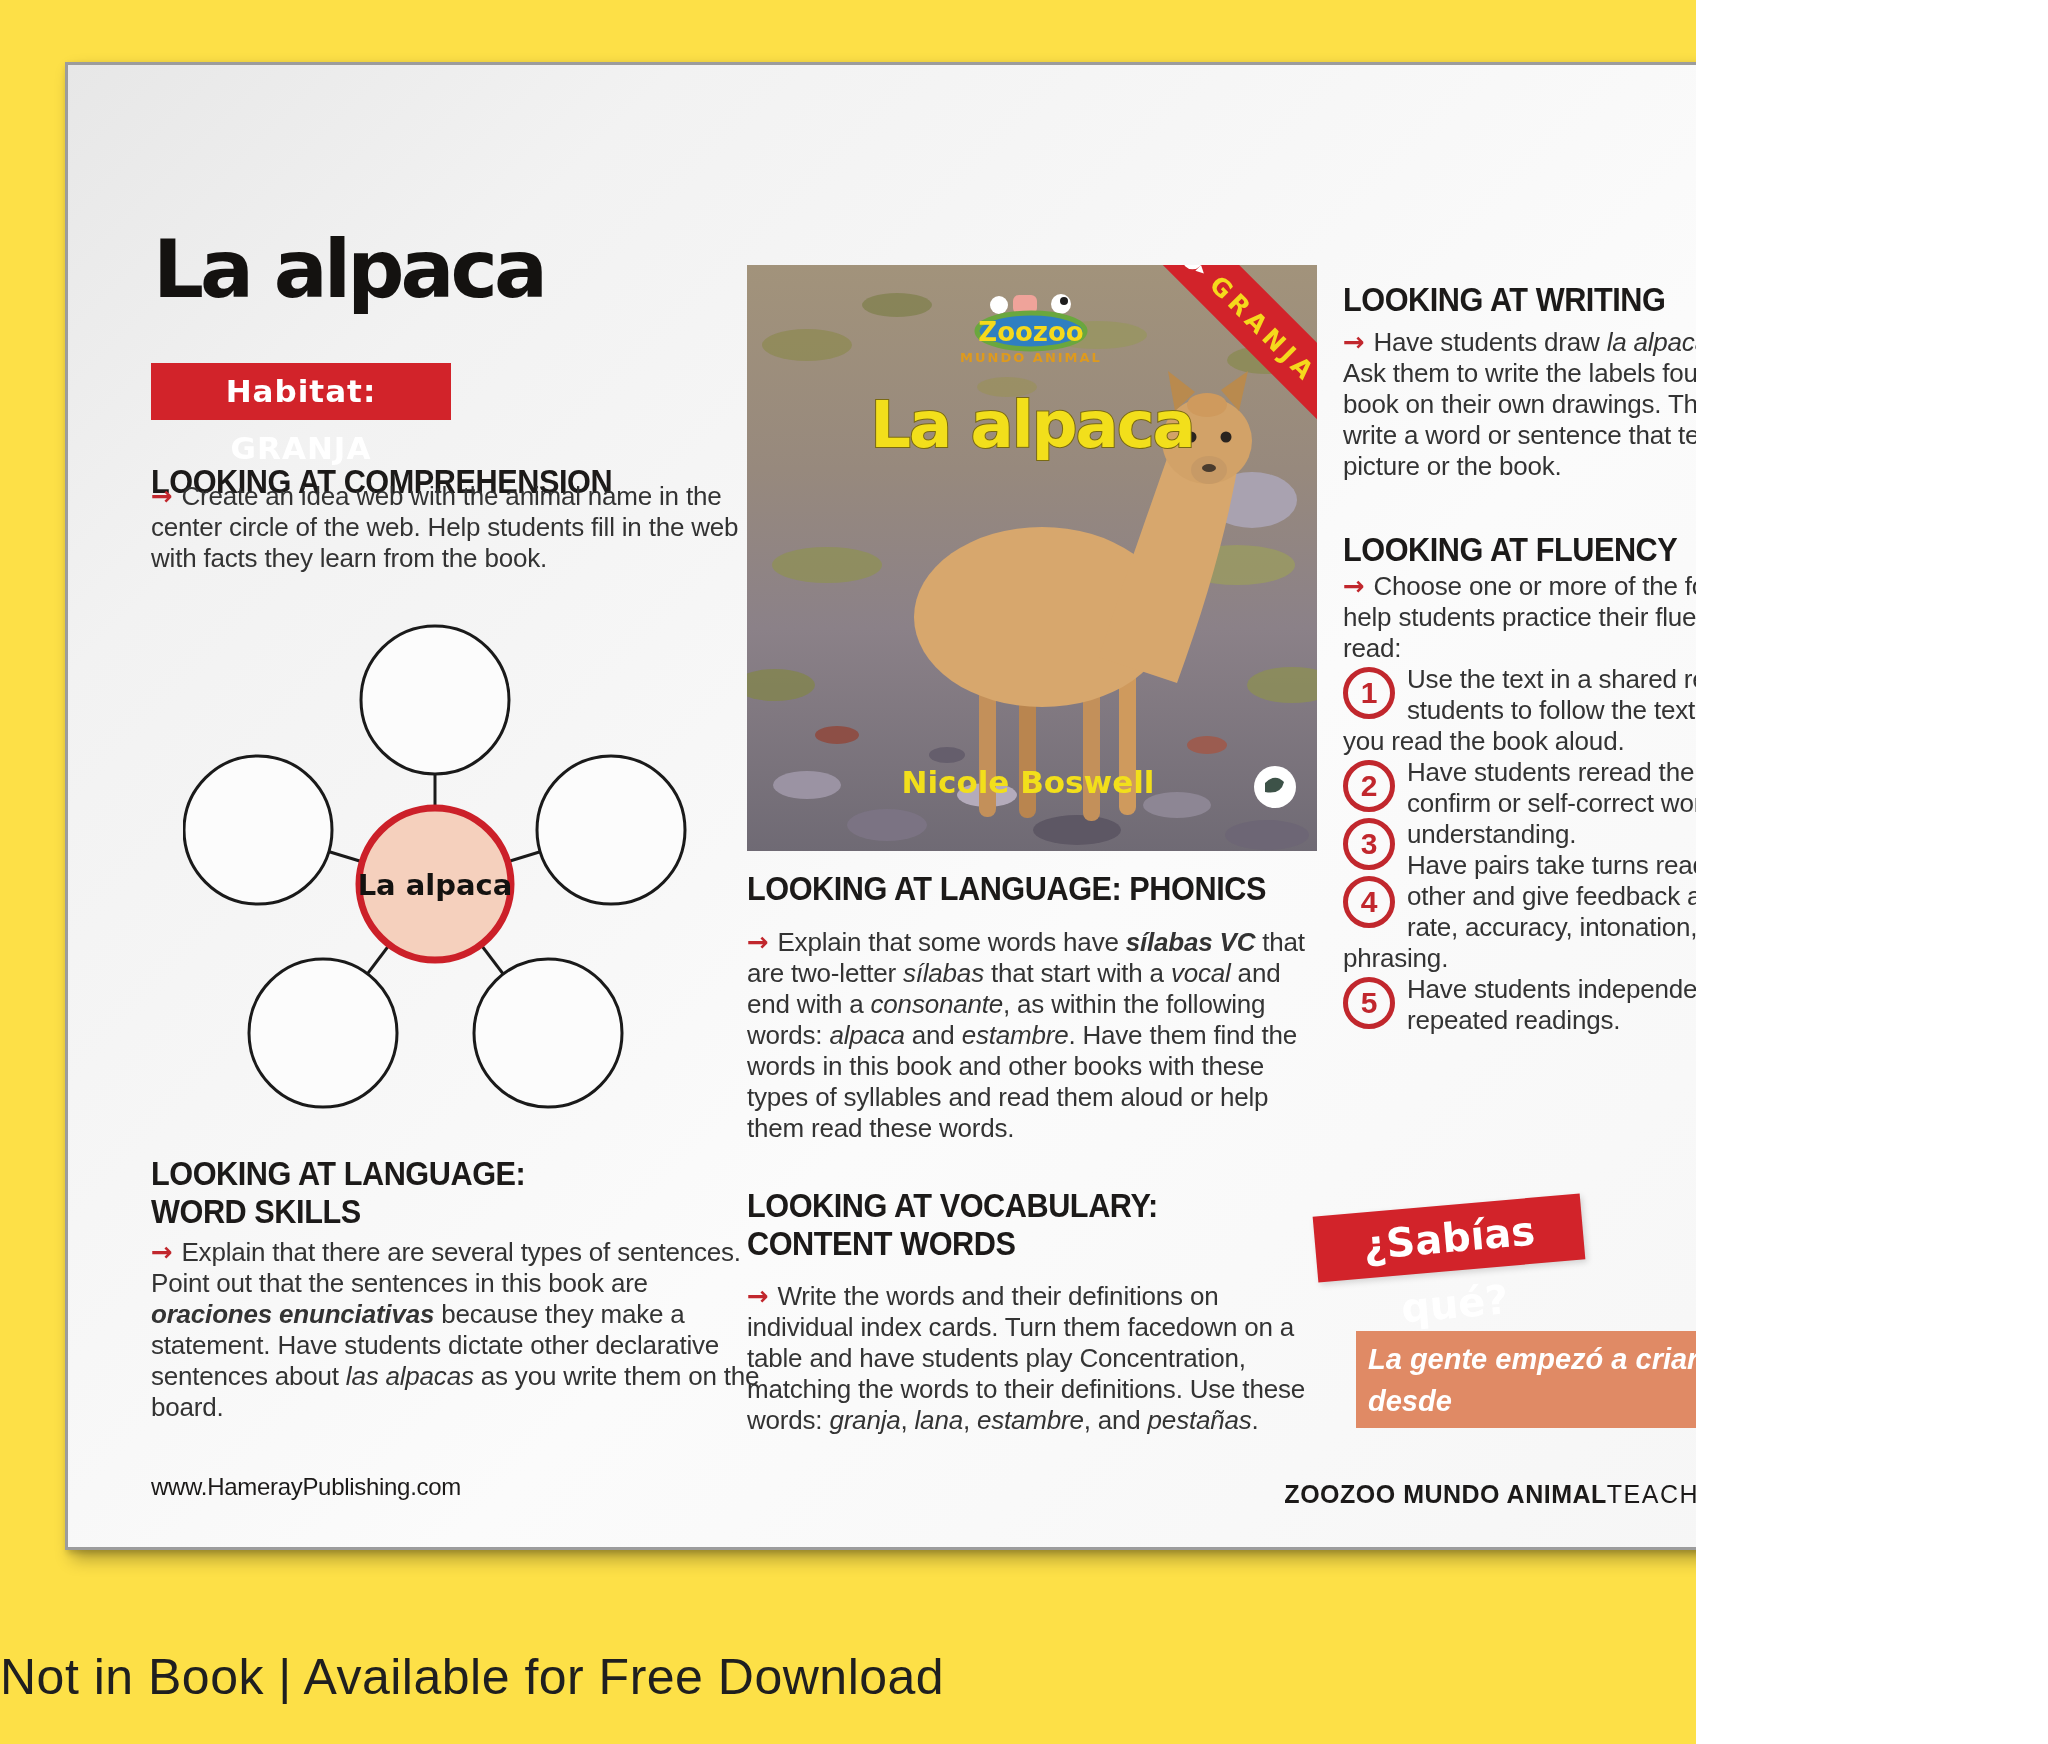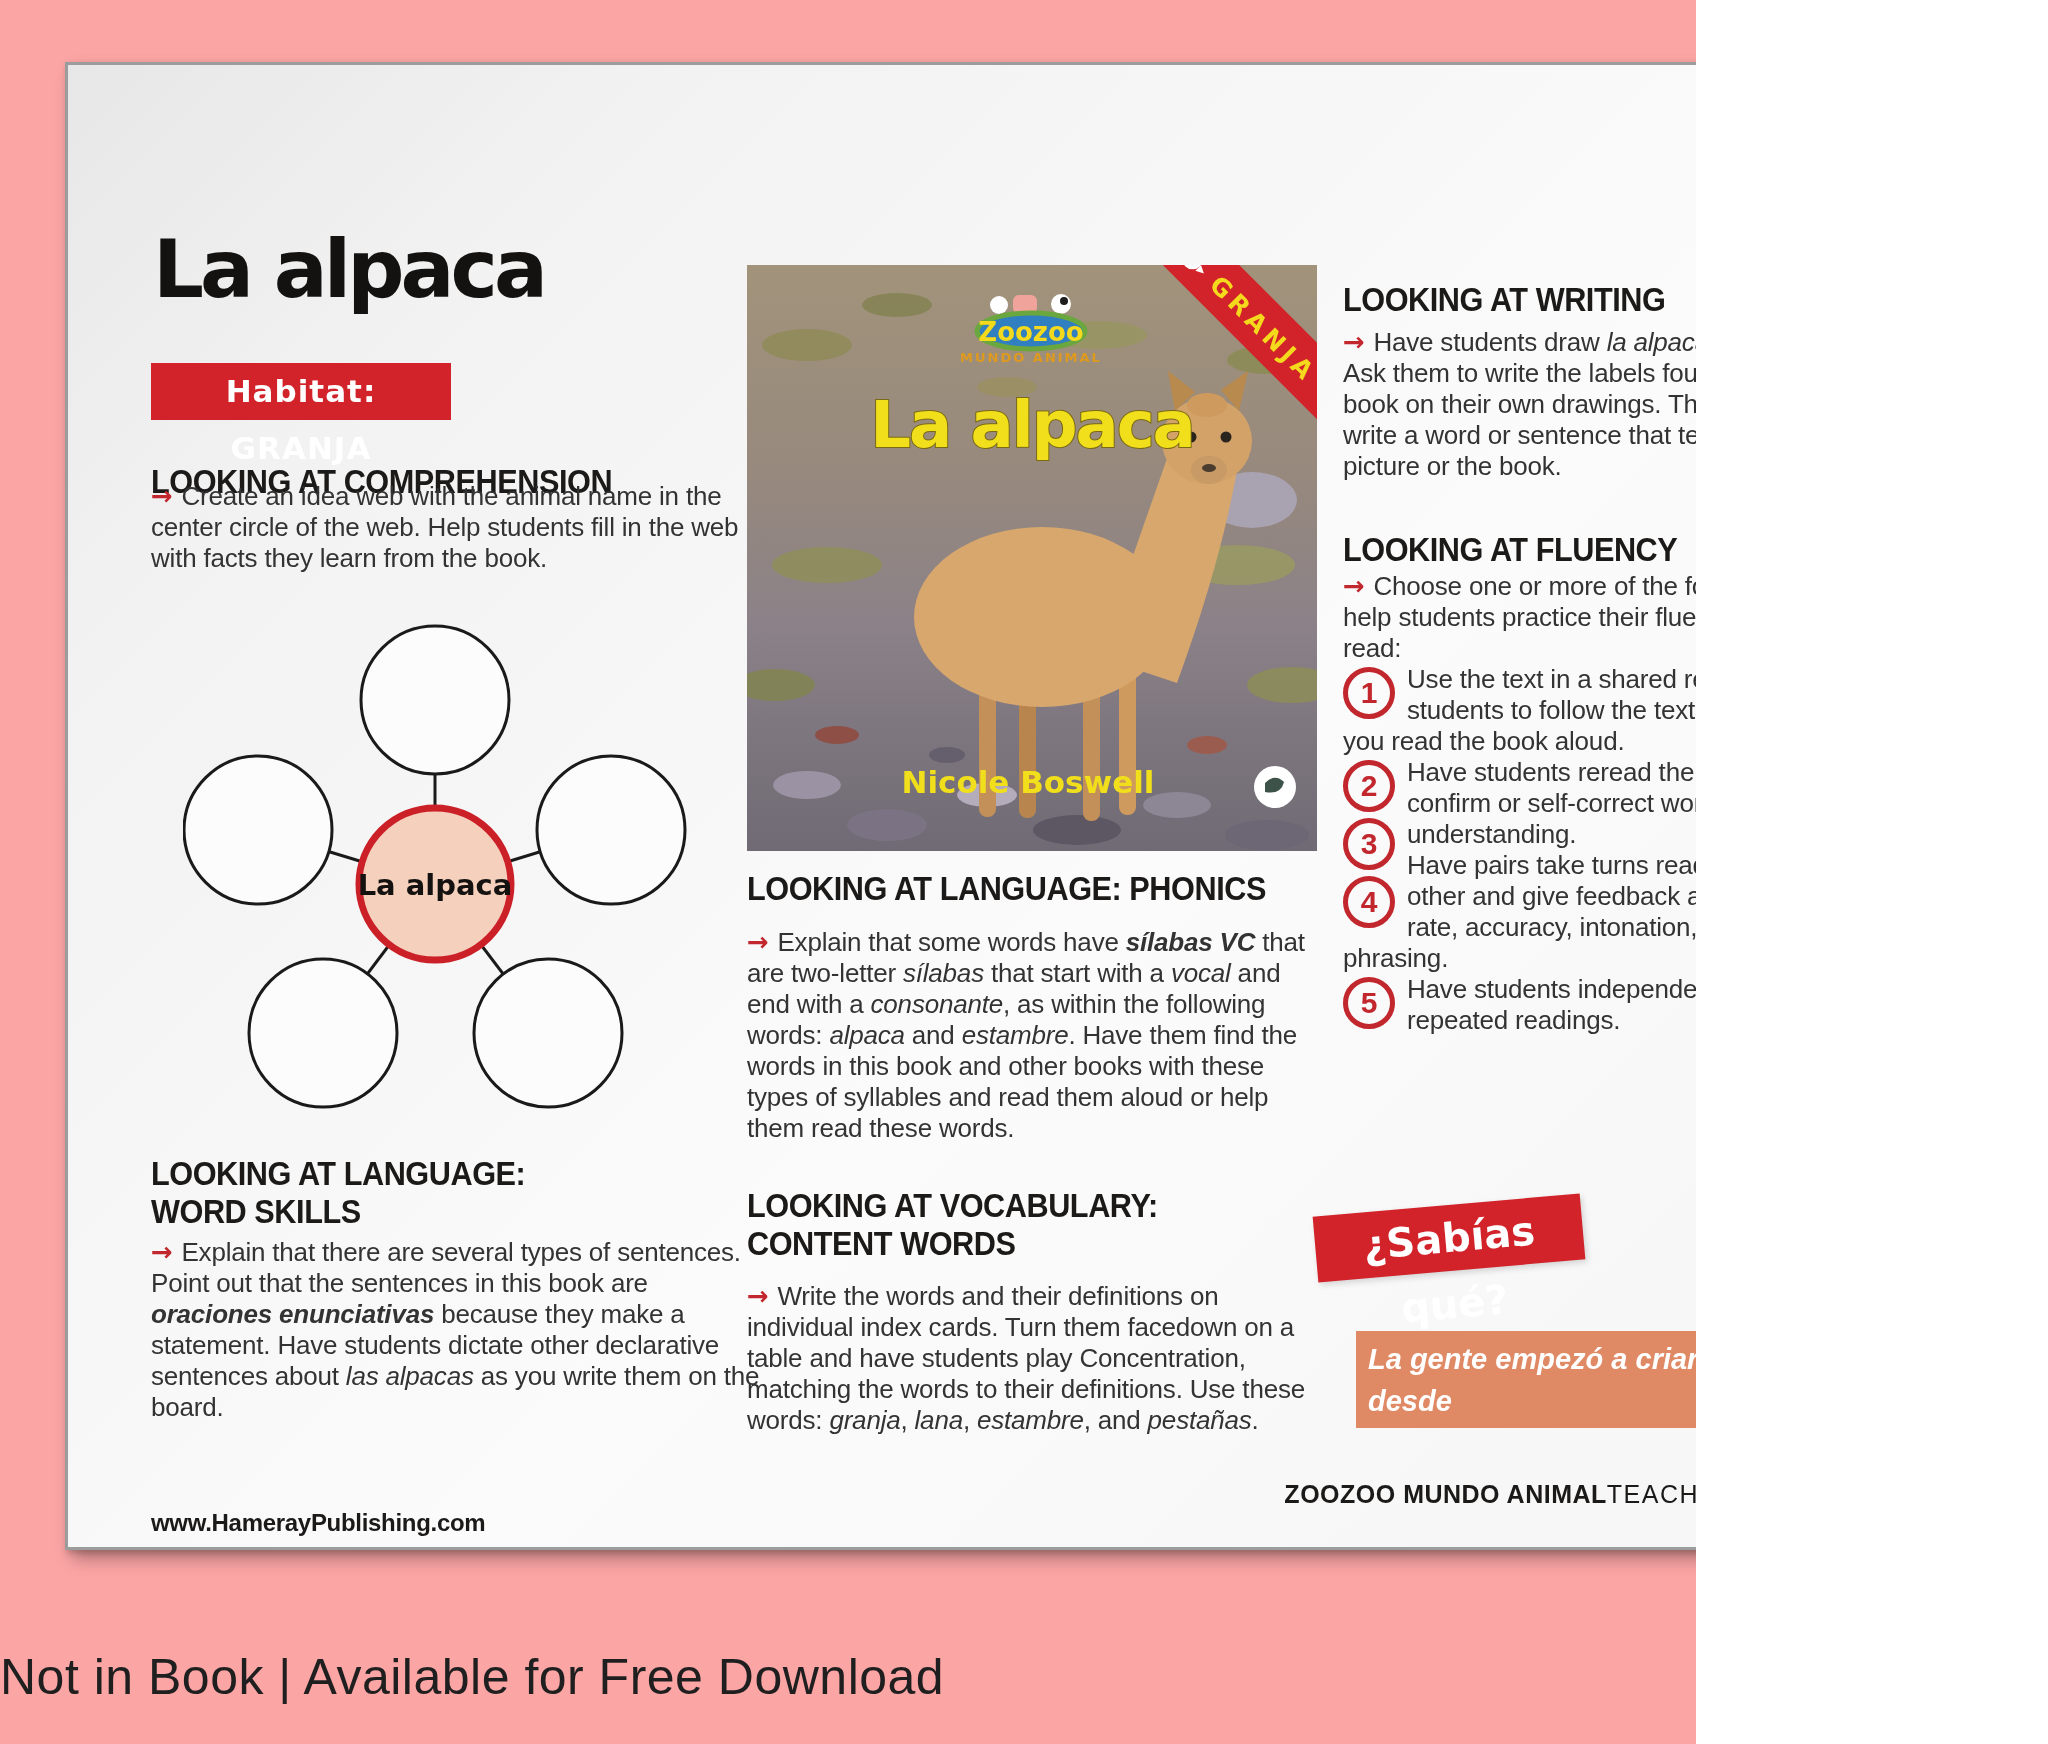--- a/index.html
+++ b/index.html
@@ -1,16 +1,16 @@
 <!DOCTYPE html>
 <html><head>
 <meta charset="utf-8">
 <style>
   html,body{margin:0;padding:0;background:#fff;}
-  .stage{position:relative;width:1696px;height:1744px;background:#fca5a5;overflow:hidden;
+  .stage{position:relative;width:1696px;height:1744px;background:#fde047;overflow:hidden;
          font-family:"Liberation Sans",sans-serif;}
   .page{position:absolute;left:65px;top:62px;width:1919px;height:1488px;
         background:linear-gradient(135deg,#e7e7e7 0%,#f2f2f2 18%,#fbfbfb 55%,#f5f5f5 100%);
         border:3px solid #9c9c9c;box-sizing:border-box;
         box-shadow:7px 9px 16px rgba(0,0,0,.30),2px 3px 6px rgba(0,0,0,.18);}
   .abs{position:absolute;}
 
   
   .page-title{font-family:"DejaVu Sans",sans-serif;font-weight:bold;font-size:80px;
               letter-spacing:-4px;color:#141210;line-height:1;}
@@ -32,21 +32,21 @@
           margin:3px 12px 3px 0;background:transparent;box-sizing:content-box;}
 
   
   .sabias{background:#d2232a;color:#fff;font-family:"DejaVu Sans",sans-serif;font-weight:bold;
           font-size:40px;width:268px;height:66px;line-height:66px;text-align:center;
           transform:rotate(-5deg);box-shadow:2px 3px 6px rgba(0,0,0,.15);}
   .fact-line{display:inline-block;background:#e08a65;color:#fff;font-weight:bold;font-style:italic;
              font-size:29px;line-height:42px;padding:7px 12px 6px 12px;margin-bottom:5px;}
 
   
-  .footer-url{font-weight:bold;font-size:24px;color:#1c1a19;letter-spacing:-.3px;margin-top:36px;}
+  .footer-url{font-weight:normal;font-size:24px;color:#1c1a19;letter-spacing:-.3px;}
   .footer-right{font-size:25px;color:#1c1a19;white-space:nowrap;}
   .fr-series{font-weight:bold;letter-spacing:.5px;margin-left:25px;}
   .fr-guide{margin-left:0;letter-spacing:1.5px;}
   .fr-num{display:inline-block;font-family:"DejaVu Sans",sans-serif;font-weight:bold;
           font-size:34px;margin-left:16px;transform:rotate(-8deg);}
   .caption{position:absolute;left:0;top:1648px;width:2048px;text-align:left;
            font-size:50px;color:#1f1f1f;letter-spacing:.5px;}
 
   
   .cover{overflow:hidden;}

